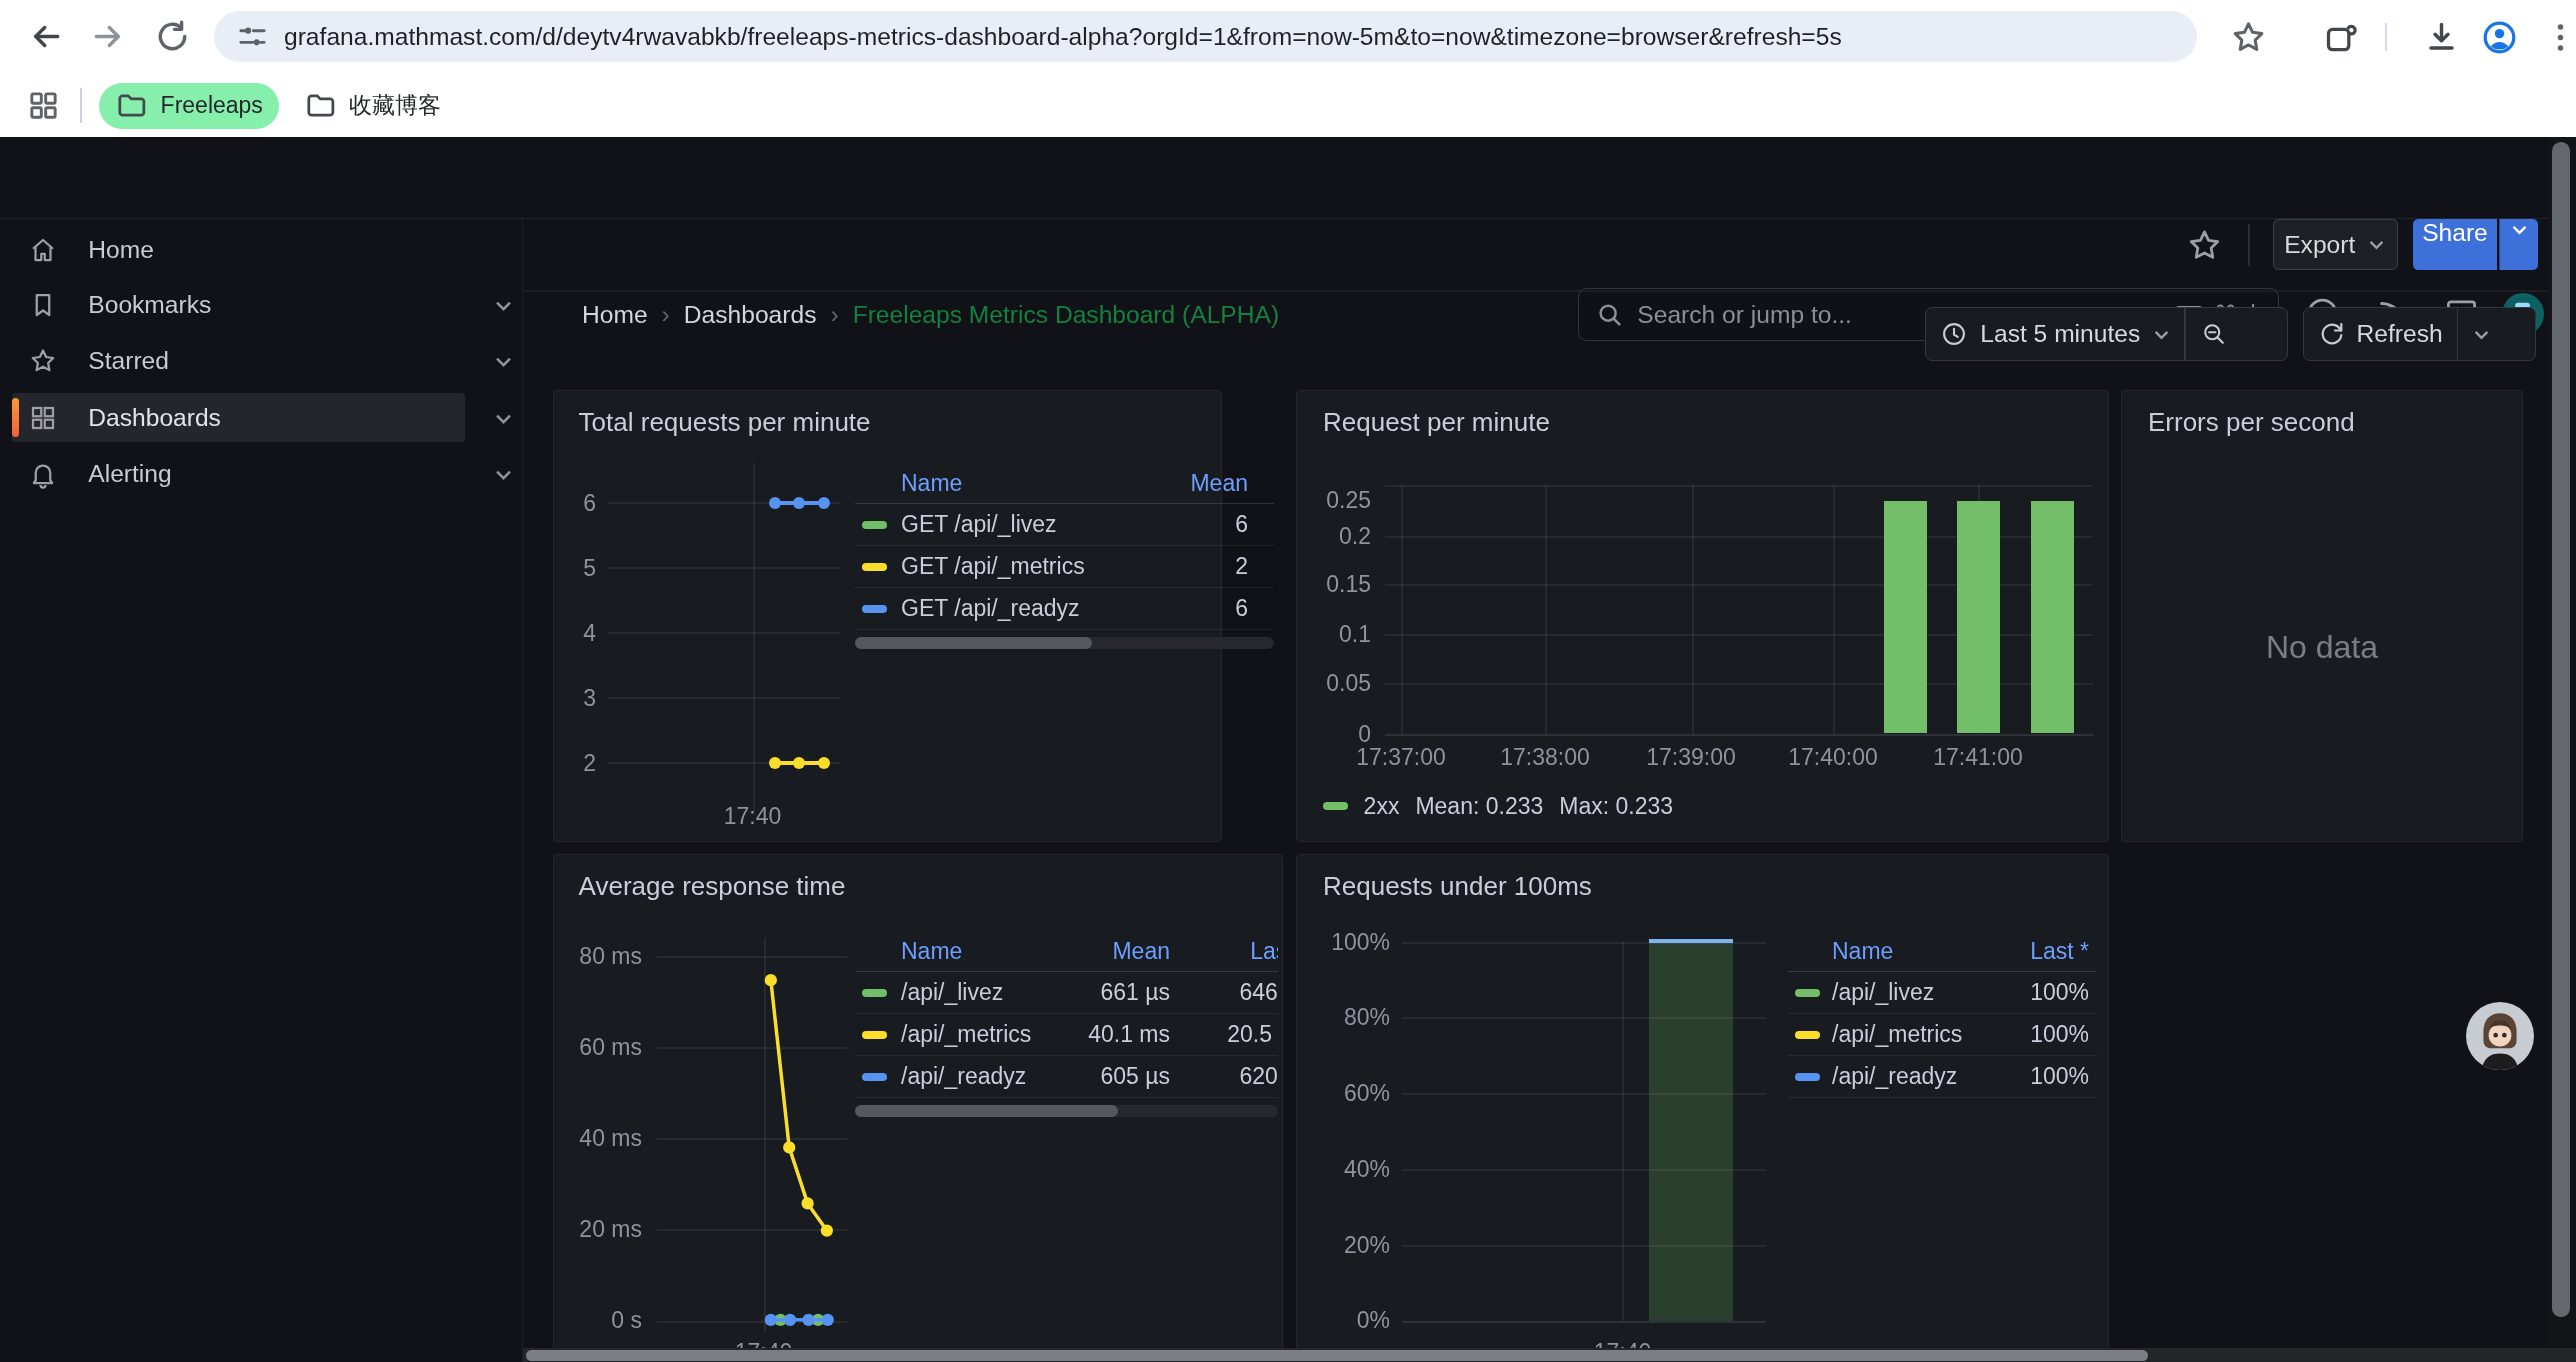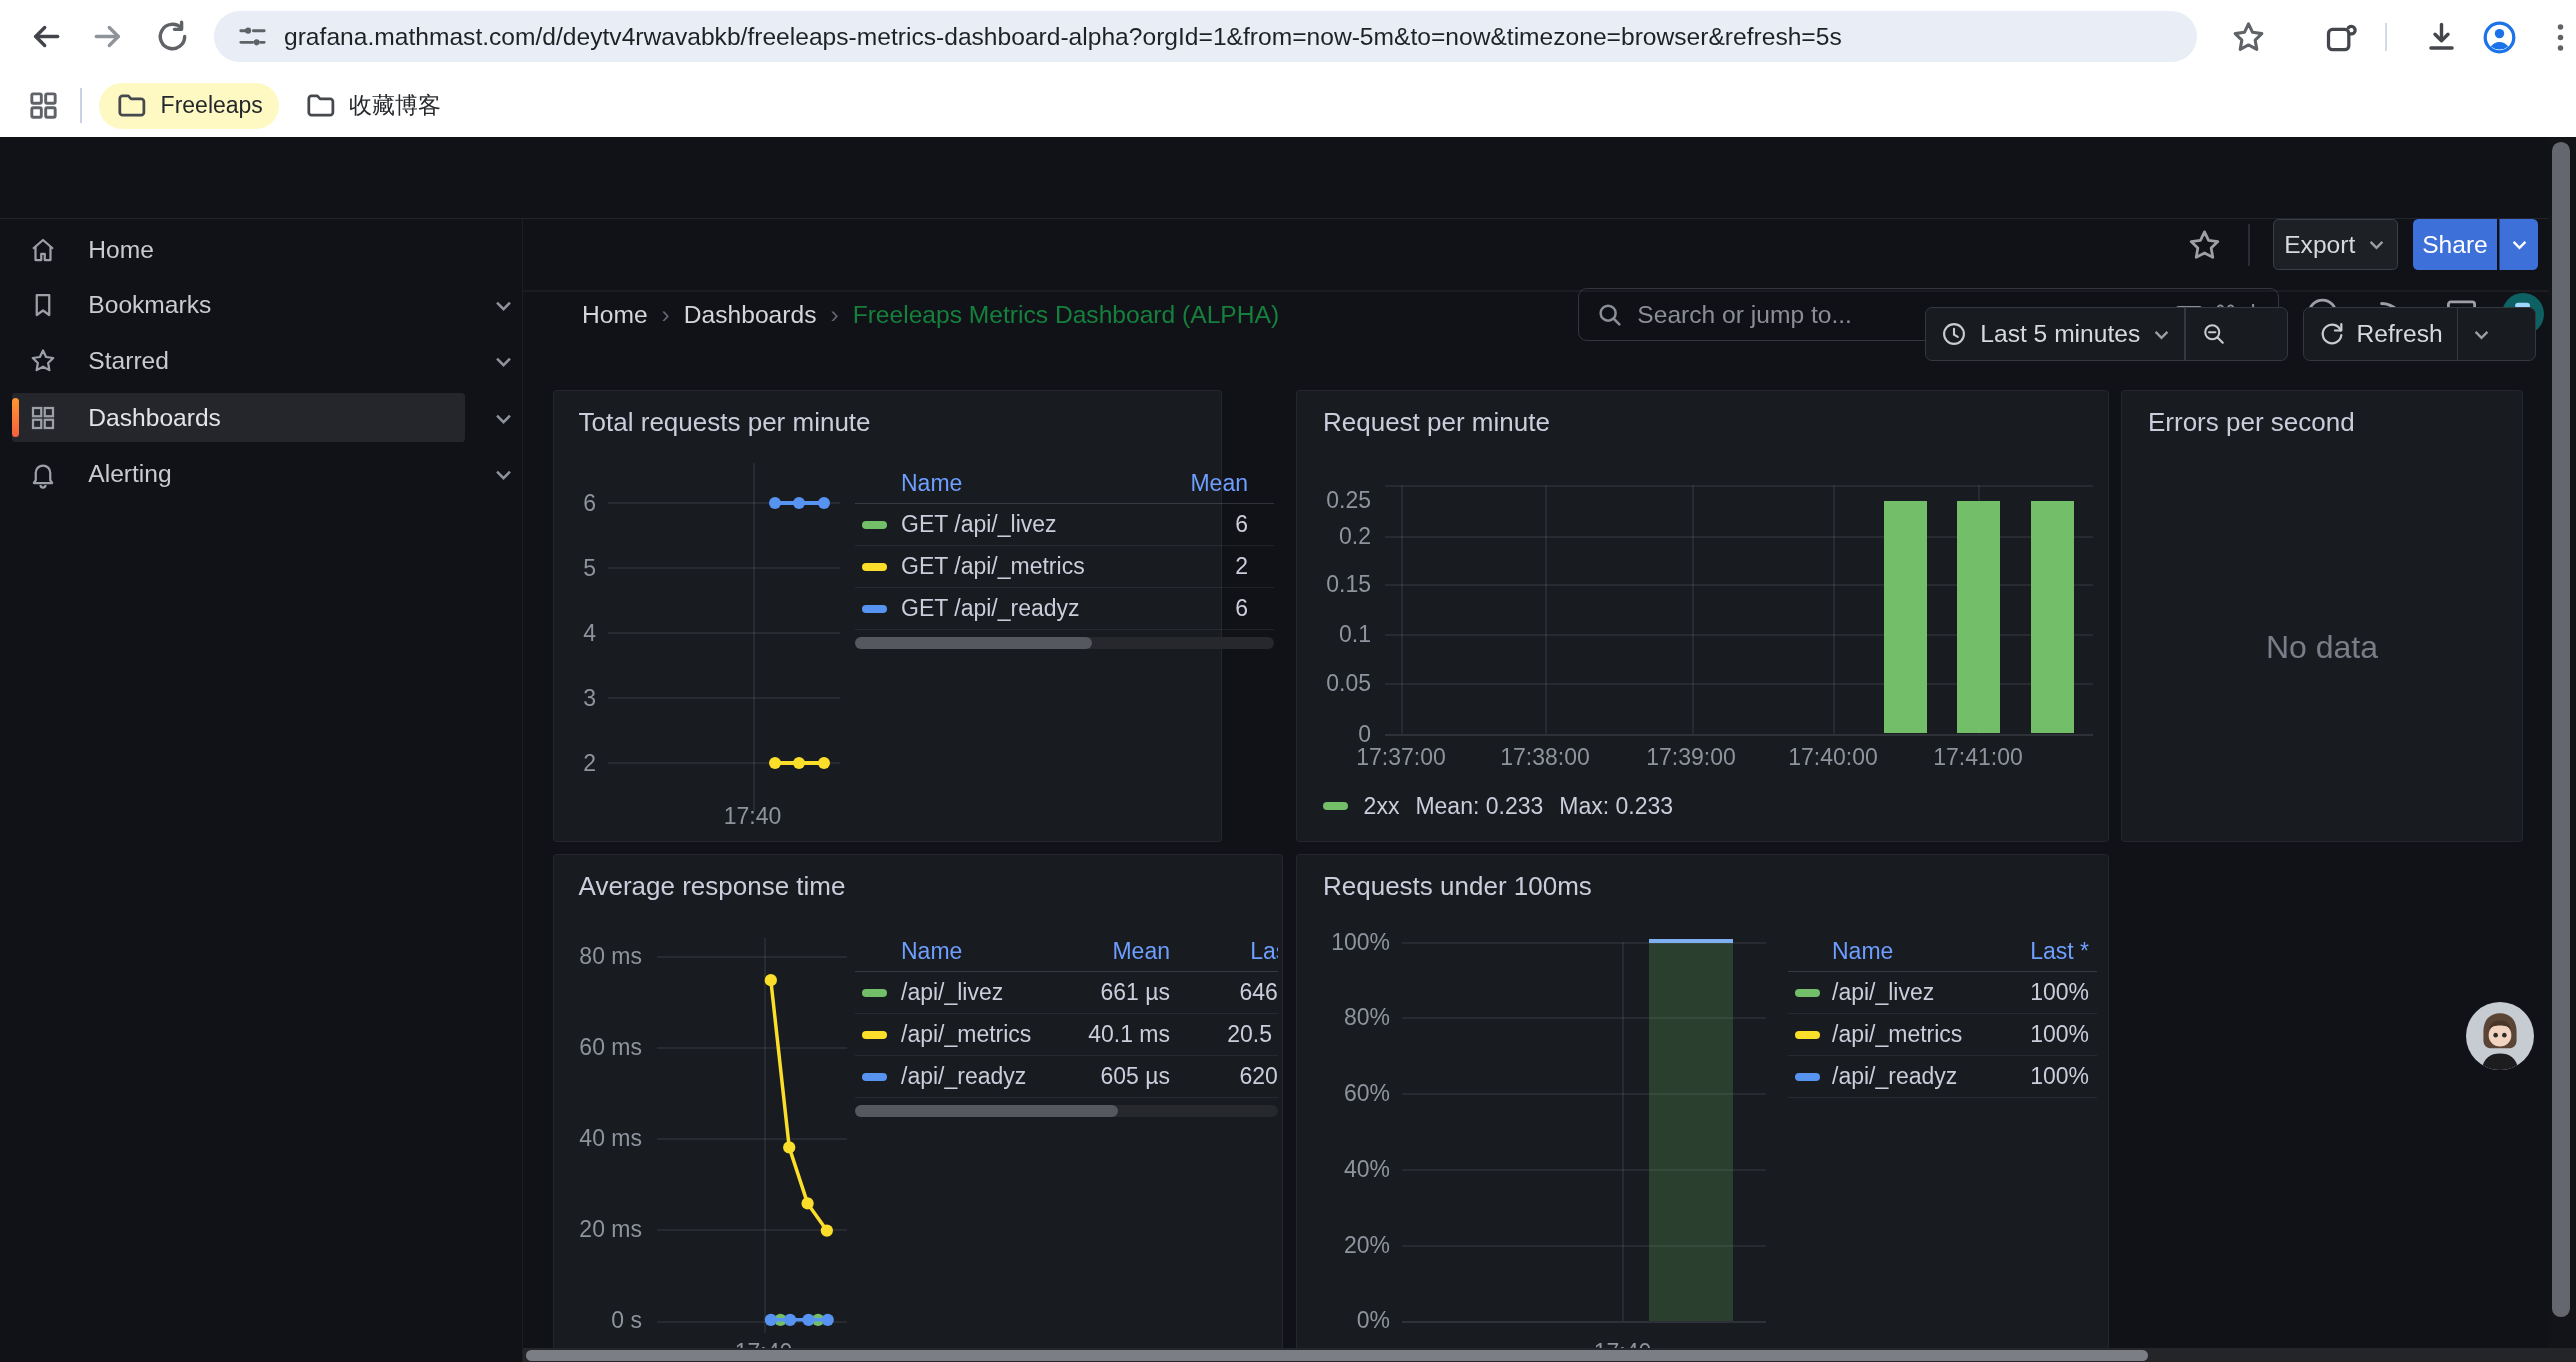--- a/index.html
+++ b/index.html
@@ -35,21 +35,21 @@
   .sb-item .sb-label{font-size:24.6px;margin-left:30px;}
   .sb-item .sb-ic{margin-left:16px;color:#9da0a6;}
   .sb-item.active{background:#24262c;color:#e3e4e8;}
   .sb-accent{position:absolute;left:0;top:5.3px;bottom:5.3px;width:7px;border-radius:3.5px;
              background:linear-gradient(180deg,#FF9830,#F55F3E);}
   .sb-chev{position:absolute;left:480px;color:#8e9197;}
   
   .btn-dark{position:absolute;height:51px;background:#1d2025;border:1.8px solid #3c4046;border-radius:5.3px;
             display:flex;align-items:center;justify-content:center;gap:10.5px;color:#d8d9dc;font-size:24.6px;
             box-sizing:border-box;}
-  .btn-blue{position:absolute;height:51px;background:#3d71d9;display:flex;align-items:center;
+  .btn-blue{position:absolute;height:51px;background:#3d71d9;display:flex;align-items:flex-start;
             justify-content:center;color:#ffffff;font-size:24.6px;font-weight:500;box-sizing:border-box;}
   .tgroup{position:absolute;height:54px;background:#181b1f;border:1.8px solid #34383f;border-radius:7px;
           display:flex;align-items:center;color:#d8d9dc;font-size:24.6px;box-sizing:border-box;}
   .vdiv{width:1.8px;align-self:stretch;background:#34383f;}
   
   .panel{position:absolute;background:#181b1f;border:1.8px solid #25272e;border-radius:3.5px;box-sizing:border-box;}
   .ptitle{position:absolute;font-size:26px;font-weight:500;color:#ccccdc;white-space:nowrap;}
   .ytick{position:absolute;text-align:right;font-size:23px;color:#8f939e;}
   .xtick{position:absolute;text-align:center;font-size:23px;color:#8f939e;}
   .hgrid{position:absolute;height:1.8px;background:rgba(204,204,220,0.09);}
@@ -148,21 +148,21 @@
     <div class="bmrow">
       <span style="margin-left:26px;" class="cicon">
         <svg width="35" height="35" viewBox="0 0 24 24" fill="none" stroke="#5f6368" stroke-width="2">
             <rect x="4" y="4" width="6.5" height="6.5" rx="1"></rect>
             <rect x="13.5" y="4" width="6.5" height="6.5" rx="1"></rect>
             <rect x="4" y="13.5" width="6.5" height="6.5" rx="1"></rect>
             <rect x="13.5" y="13.5" width="6.5" height="6.5" rx="1"></rect>
           </svg>
       </span>
       <span style="margin-left:19px;width:1.8px;height:35px;background:#c9d3e4;"></span>
-      <div class="bmitem" style="margin-left:17.5px;background:#fef9c3;">
+      <div class="bmitem" style="margin-left:17.5px;background:#86efac;">
         <span>
           <svg width="33" height="33" viewBox="0 0 24 24" fill="none" stroke="#45484d" stroke-width="2" stroke-linejoin="round">
               <path d="M3.5 7a2 2 0 0 1 2-2h4.2l2 2.2h7.3a2 2 0 0 1 2 2V17a2 2 0 0 1-2 2h-13.5a2 2 0 0 1-2-2z"></path>
             </svg>
         </span>
         <span class="lbl">Freeleaps</span>
       </div>
       <div class="bmitem" style="margin-left:8.8px;">
         <span>
           <svg width="33" height="33" viewBox="0 0 24 24" fill="none" stroke="#45484d" stroke-width="2" stroke-linejoin="round">

